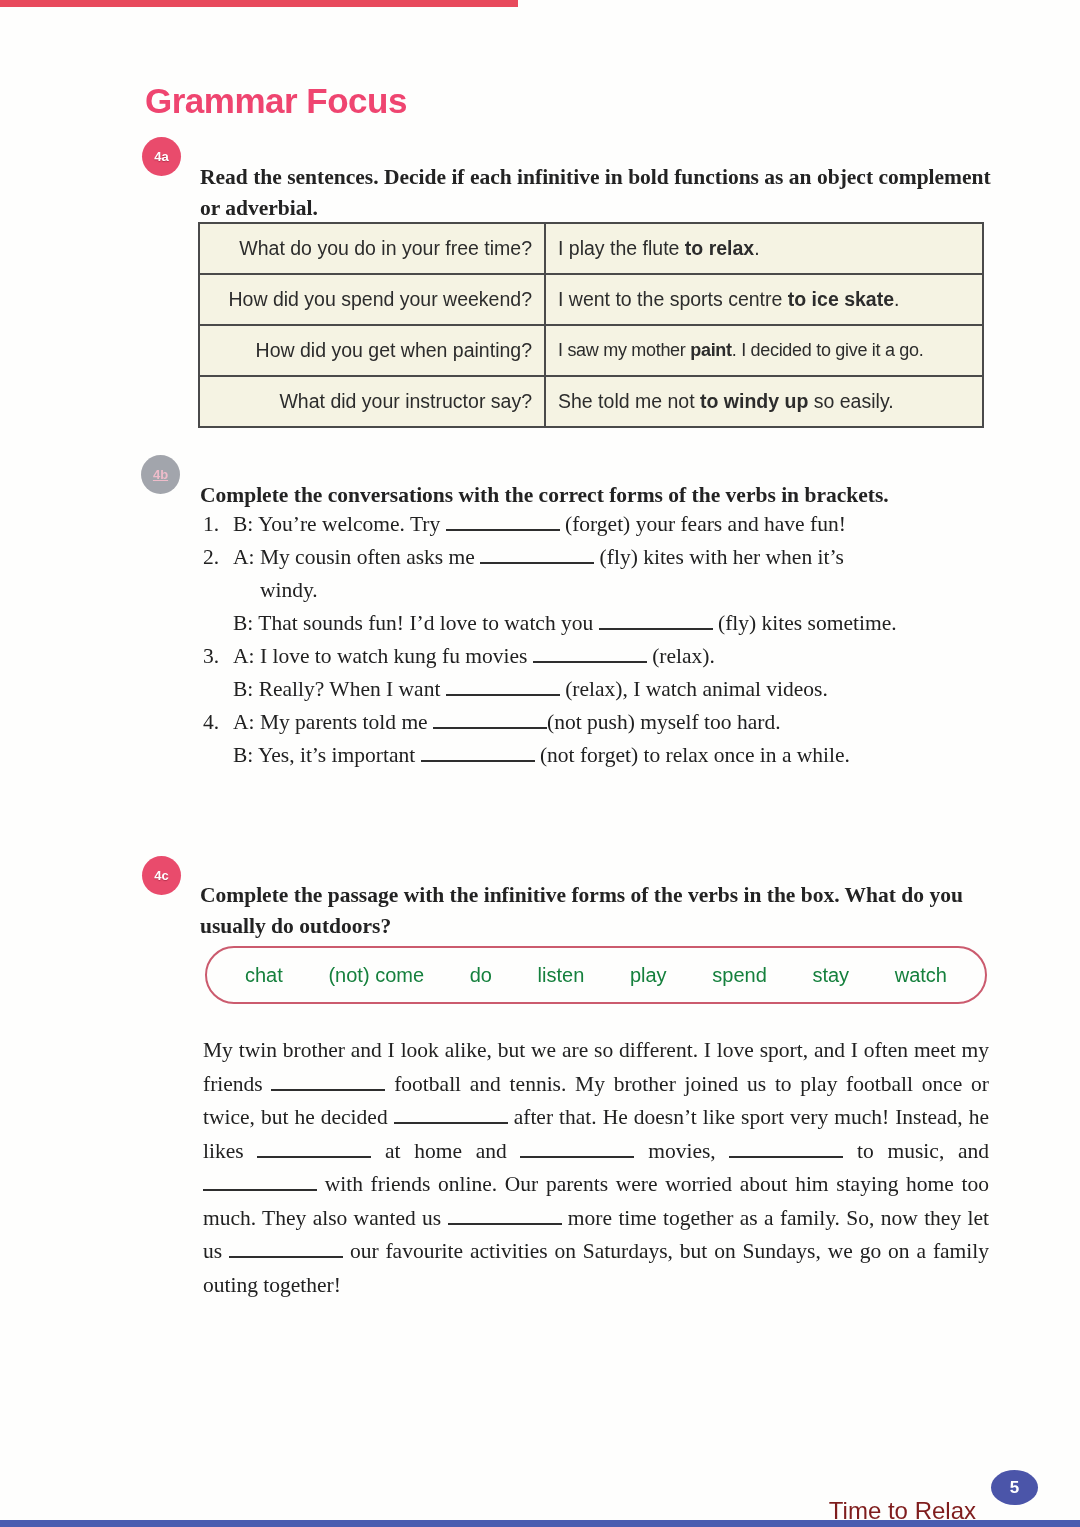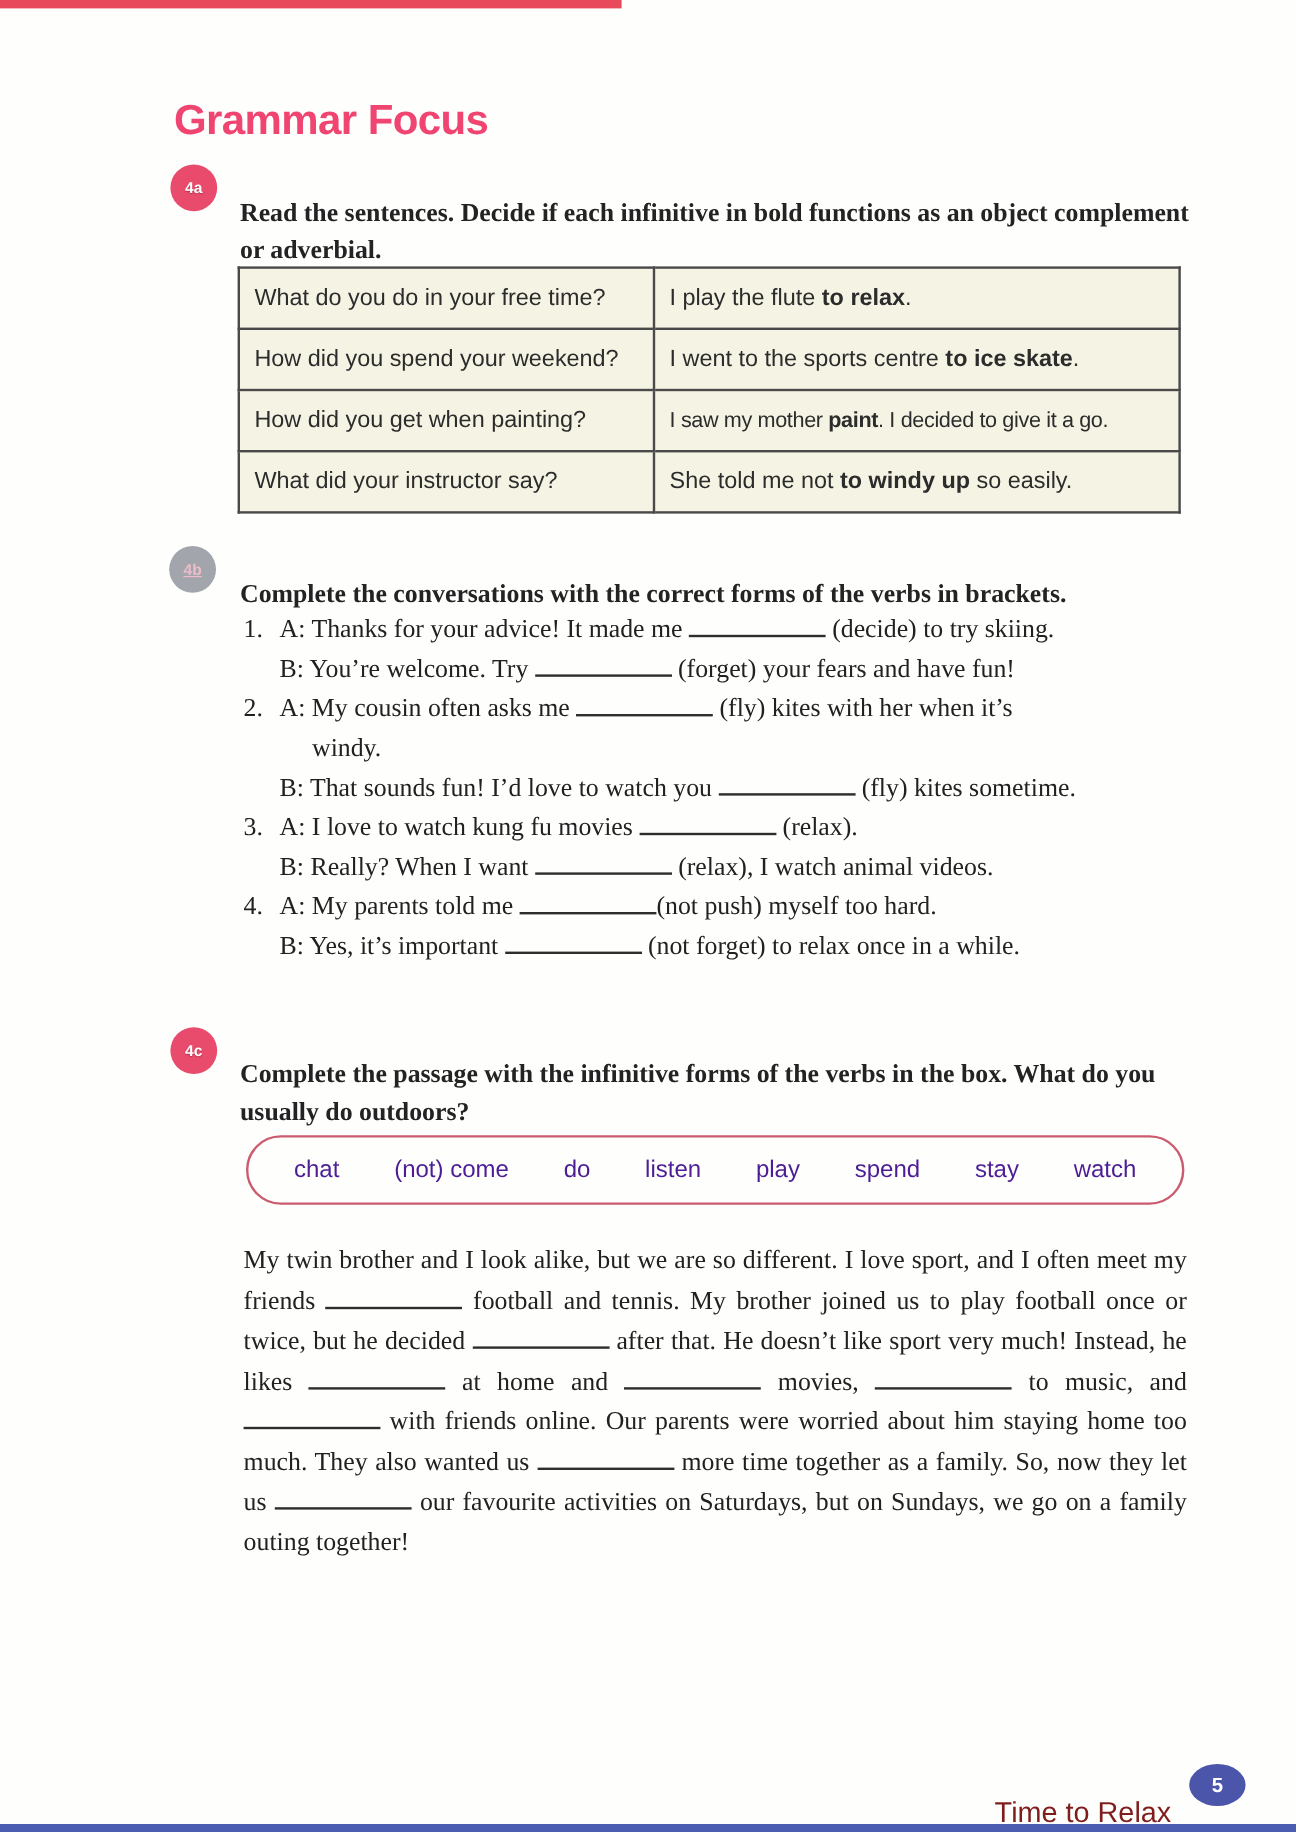--- a/index.html
+++ b/index.html
@@ -32,21 +32,21 @@
   }
 
   .grammar-table {
     position:absolute; left:198px; top:222px; border-collapse:collapse;
     font-family:"Liberation Sans", sans-serif; font-size:19.5px; color:#2c2c2c;
   }
   .grammar-table td {
     border:2px solid #4a4a4a; background:#f5f3e3;
     height:45px; padding:2px 12px; vertical-align:middle;
   }
-  .grammar-table td.q { width:320px; }
+  .grammar-table td.q { width:320px;text-align:right; }
   .grammar-table td.a { width:412px; }
   .grammar-table td.tight { font-size:18px; letter-spacing:-0.3px; }
 
   .dialogue {
     position:absolute; left:203px; top:508px; width:790px;
     font-size:21.5px; line-height:33px;
   }
   .dlg-row { display:flex; }
   .dlg-num { width:30px; flex:none; }
   .dlg-lines { flex:1; }
@@ -55,21 +55,21 @@
 
   .blank {
     display:inline-block; width:114px; height:15px;
     border-bottom:2px solid #2e2e2e; vertical-align:baseline;
   }
 
   .wordbox {
     position:absolute; left:205px; top:946px; width:782px; height:58px;
     box-sizing:border-box; border:2px solid #cb5b6e; border-radius:30px;
     display:flex; align-items:center; justify-content:space-between; padding:0 38px;
-    font-family:"Liberation Sans", sans-serif; font-size:20px; color:#4c1d95;
+    font-family:"Liberation Sans", sans-serif; font-size:20px; color:#15803d;
   }
 
   .passage {
     position:absolute; left:203px; top:1034px; width:786px; margin:0;
     font-size:21.5px; line-height:33.5px; text-align:justify;
   }
 
   .footer {
     position:absolute; top:1450px; right:42px;
     display:flex; align-items:center; gap:15px;
@@ -115,21 +115,20 @@
     </tbody>
   </table>
 
   <div class="badge badge-faded" style="left:141px; top:455px;">4b</div>
   <p class="instruction" style="top:458px;">Complete the conversations with the correct forms of the verbs in brackets.</p>
 
   <div class="dialogue">
     <div class="dlg-row">
       <span class="dlg-num">1.</span>
       <div class="dlg-lines">
-        <p class="dlg-line">A: Thanks for your advice! It made me <span class="blank"></span> (decide) to try skiing.</p>
         <p class="dlg-line">B: You’re welcome. Try <span class="blank"></span> (forget) your fears and have fun!</p>
       </div>
     </div>
     <div class="dlg-row">
       <span class="dlg-num">2.</span>
       <div class="dlg-lines">
         <p class="dlg-line">A: My cousin often asks me <span class="blank"></span> (fly) kites with her when it’s</p>
         <p class="dlg-line cont">windy.</p>
         <p class="dlg-line">B: That sounds fun! I’d love to watch you <span class="blank"></span> (fly) kites sometime.</p>
       </div>

